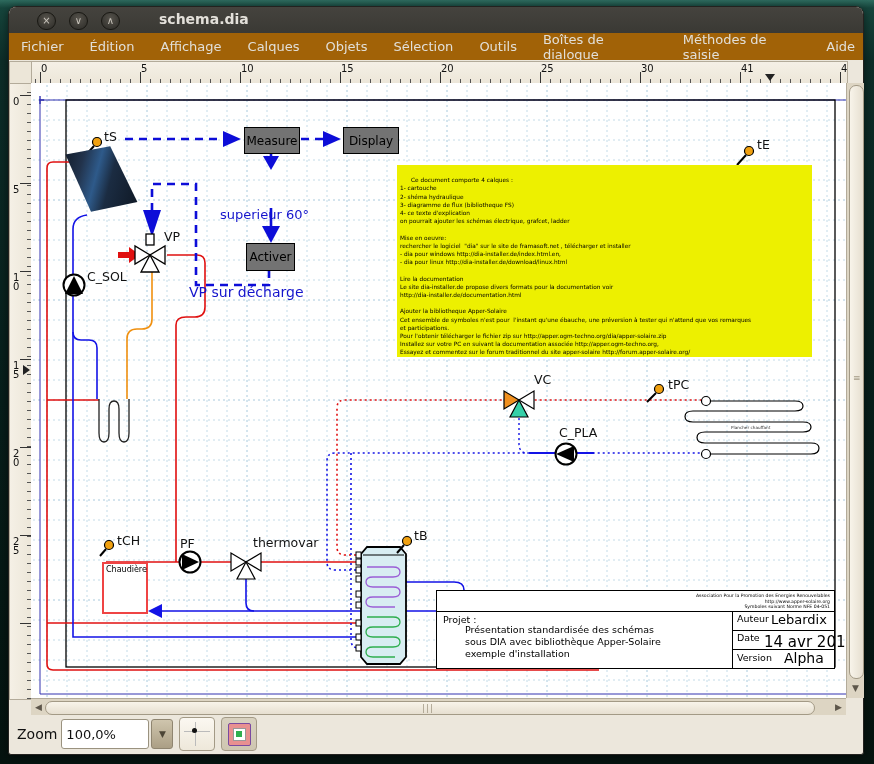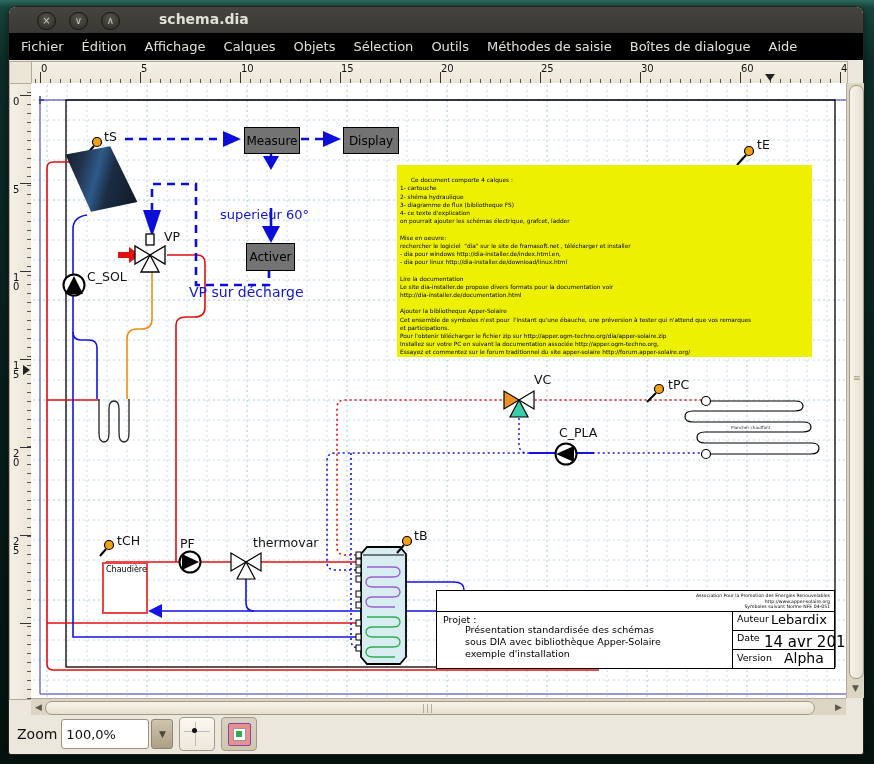--- a/index.html
+++ b/index.html
@@ -8,22 +8,22 @@
        background:linear-gradient(180deg,#2e6b5e 0,#16453c 8px,#0d2d28 60px,#071e1a 400px,#05130f 764px)}
   .ab{position:absolute}
   
   .win{left:8px;top:6px;width:854px;height:747px;background:#ece7dc;border:1px solid #23221f;
        border-radius:8px 8px 3px 3px;box-shadow:0 2px 8px rgba(0,0,0,.5)}
   .titlebar{left:0;top:0;right:0;height:26px;background:linear-gradient(#45433e,#3a3934);
             border-radius:7px 7px 0 0;border-bottom:1px solid #2c2b27}
   .wbtn{top:5px;width:17px;height:16px;border-radius:9px;background:radial-gradient(circle at 50% 35%,#56534c,#2b2a26);
         border:1px solid #191813;color:#c9c5bc;font-size:10px;line-height:15px;text-align:center}
   .wtitle{left:150px;top:4px;color:#e3e0da;font-weight:bold;font-size:14px}
-  .menubar{left:0;top:26px;right:0;height:27px;background:#000000;display:flex;align-items:center;
-           padding-left:4px;gap:2px}
+  .menubar{left:0;top:26px;right:0;height:27px;background:#a16207;display:flex;align-items:center;
+           padding-left:4px;gap:10px}
   .menuitem{color:#e2dfd8;font-size:13px;padding:4px 8px}
   
   .hruler{left:22px;top:54px;width:815px;height:22px;background:linear-gradient(#f5f0e6,#ece6d8);
           border:1px solid #b3ab9a}
   .hruler .ticks{position:absolute;left:0;right:0;bottom:0;height:5px;
      background:repeating-linear-gradient(90deg,#555 0 1px,transparent 1px 10px);background-position:8px 0}
   .hruler .ticksM{position:absolute;left:0;right:0;bottom:0;height:12px;
      background:repeating-linear-gradient(90deg,#333 0 1px,transparent 1px 100px);background-position:8px 0}
   .hlab{top:1px;font-size:10px;color:#111}
   .vruler{left:0;top:76px;width:22px;height:615px;background:linear-gradient(90deg,#f5f0e6,#ece6d8);
@@ -86,37 +86,37 @@
   </div>
 
   <div class="ab menubar">
     <span class="menuitem">Fichier</span>
     <span class="menuitem">Édition</span>
     <span class="menuitem">Affichage</span>
     <span class="menuitem">Calques</span>
     <span class="menuitem">Objets</span>
     <span class="menuitem">Sélection</span>
     <span class="menuitem">Outils</span>
+    <span class="menuitem">Boîtes de dialogue</span>
     <span class="menuitem">Méthodes de saisie</span>
-    <span class="menuitem">Boîtes de dialogue</span>
     <span class="menuitem">Aide</span>
   </div>
 
   <div class="ab corner"></div>
   <div class="ab hruler">
     <div class="ticks"></div>
       <div class="ticksM"></div>
     <span class="ab hlab" style="left:9px">0</span>
     <span class="ab hlab" style="left:109px">5</span>
     <span class="ab hlab" style="left:209px">10</span>
     <span class="ab hlab" style="left:309px">15</span>
     <span class="ab hlab" style="left:409px">20</span>
     <span class="ab hlab" style="left:509px">25</span>
     <span class="ab hlab" style="left:609px">30</span>
-    <span class="ab hlab" style="left:709px">60</span>
+    <span class="ab hlab" style="left:709px">41</span>
     <span class="ab hlab" style="left:809px">4</span>
     <div class="ab marker" style="left:733px;top:12px;border-left:5px solid transparent;border-right:5px solid transparent;border-top:7px solid #222"></div>
   </div>
   <div class="ab vruler">
     <div class="ticks"></div>
       <div class="ticksM"></div>
     <span class="ab vlab" style="top:13px">0</span>
     <span class="ab vlab" style="top:101px">5</span>
     <span class="ab vlab" style="top:189px">10</span>
     <span class="ab vlab" style="top:277px">15</span>

